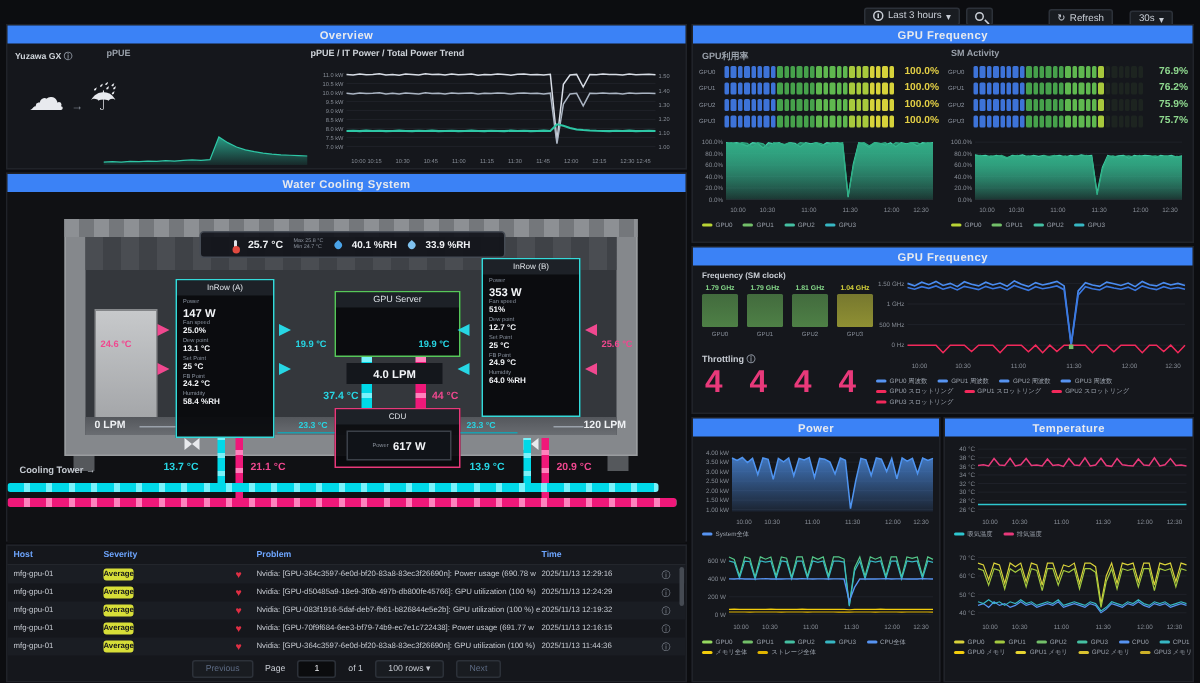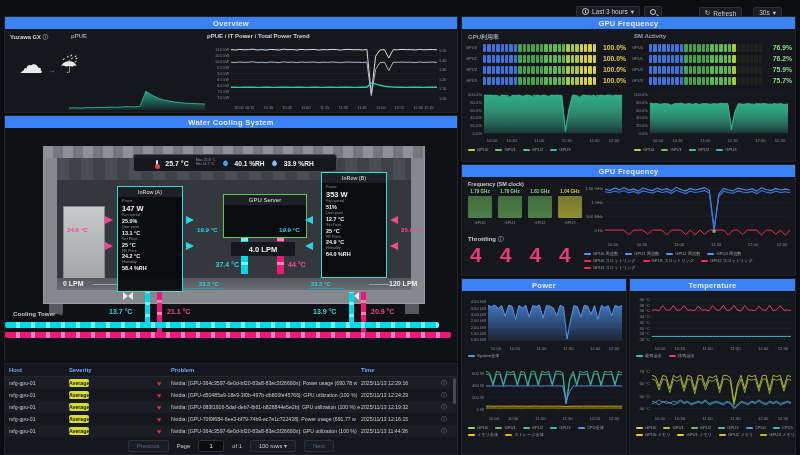--- a/index.html
+++ b/index.html
@@ -223,20 +223,27 @@
     <div class="unit" style="left:218px;top:66px;width:84px;height:44px;border-color:#57c75a">
       <div class="uhead" style="font-size:6px">GPU Server</div>
     </div>
 
     <div class="abs vpipec" style="left:236px;top:110px;width:7px;height:36px"></div>
     <div class="abs vpipep" style="left:272px;top:110px;width:7px;height:36px"></div>
     <div class="abs" style="left:226px;top:114px;width:64px;height:14px;background:#14171c;display:flex;align-items:center;justify-content:center;font-size:7.5px;font-weight:bold;color:#f2f4f7">4.0 LPM</div>
     <div class="abs cyan tempv" style="left:192px;top:133px;width:42px;text-align:right;font-size:7px">37.4 °C</div>
     <div class="abs pink tempv" style="left:283px;top:133px;font-size:7px">44 °C</div>
 
+    <div class="unit" style="left:218px;top:144px;width:84px;height:40px;border-color:#e8397a">
+      <div class="uhead">CDU</div>
+      <div class="abs" style="left:7px;top:14px;width:70px;height:20px;border:1px solid #3b4048;background:#101318;display:flex;align-items:center;justify-content:center;gap:3px">
+        <span class="sm" style="font-size:3.8px">Power</span>
+        <span style="font-size:7.5px;font-weight:bold;color:#f2f4f7">617 W</span>
+      </div>
+    </div>
 
     <span class="arr r pink" style="left:100px;top:88px"></span>
     <span class="arr r pink" style="left:100px;top:114px"></span>
     <div class="abs pink tempv" style="left:62px;top:98px">24.6 °C</div>
     <span class="arr r cyan" style="left:181px;top:88px"></span>
     <span class="arr r cyan" style="left:181px;top:114px"></span>
     <div class="abs cyan tempv" style="left:192px;top:98px">19.9 °C</div>
     <span class="arr l cyan" style="left:300px;top:88px"></span>
     <span class="arr l cyan" style="left:300px;top:114px"></span>
     <div class="abs cyan tempv" style="left:274px;top:98px">19.9 °C</div>

